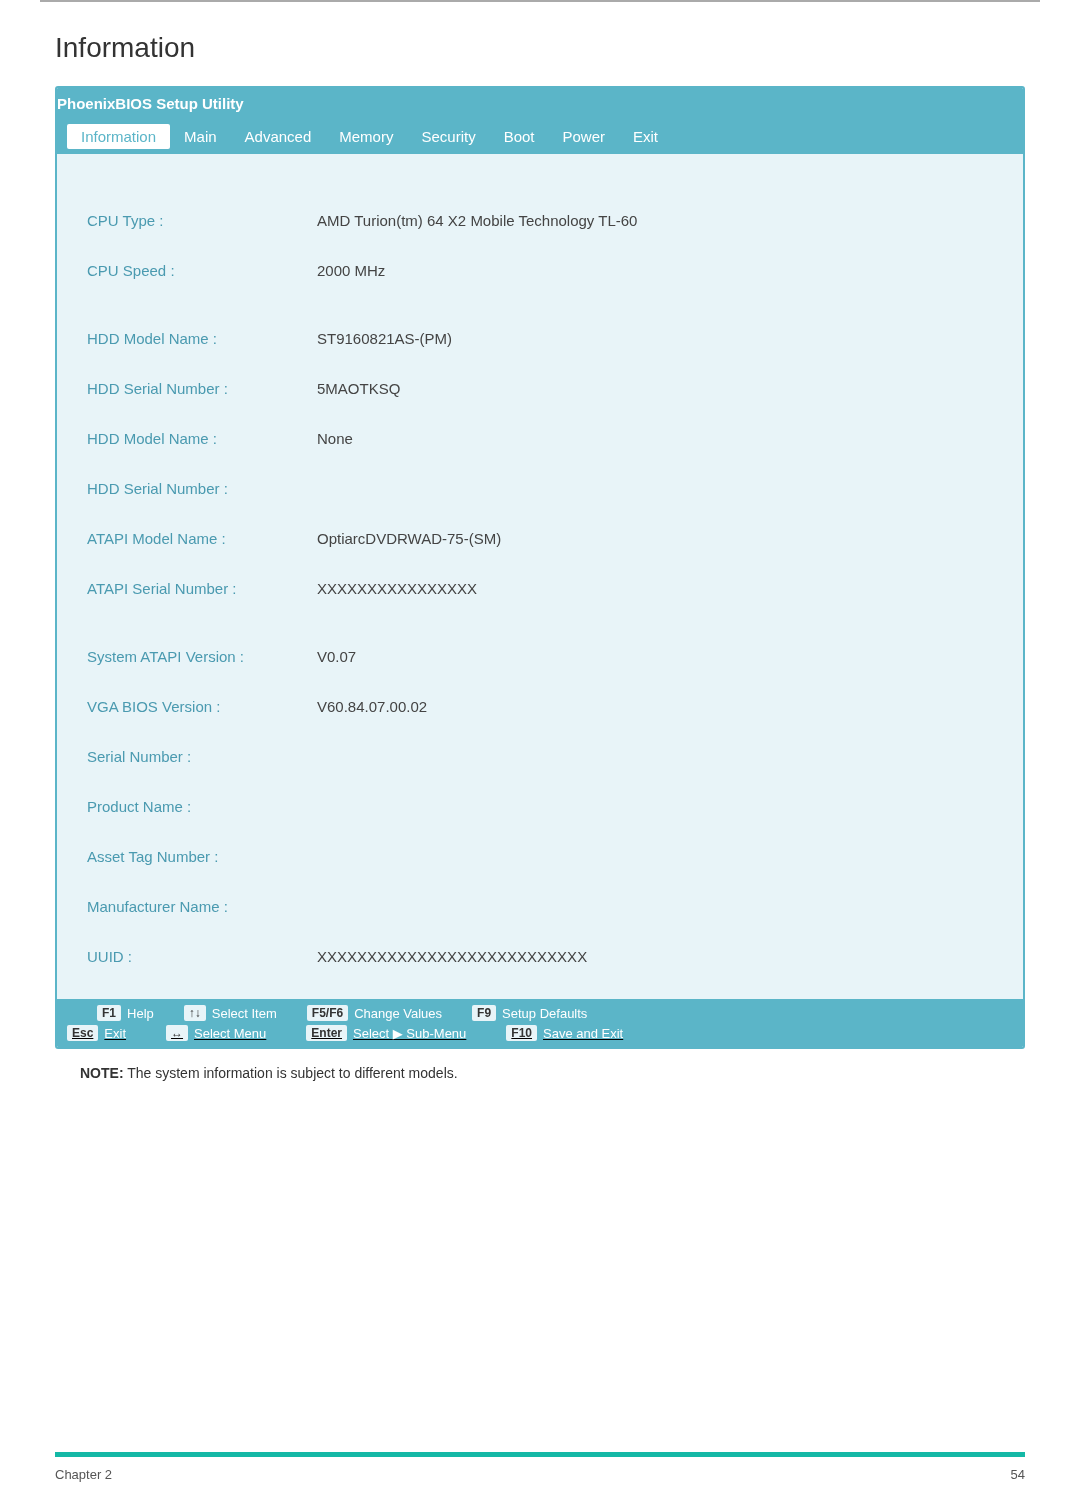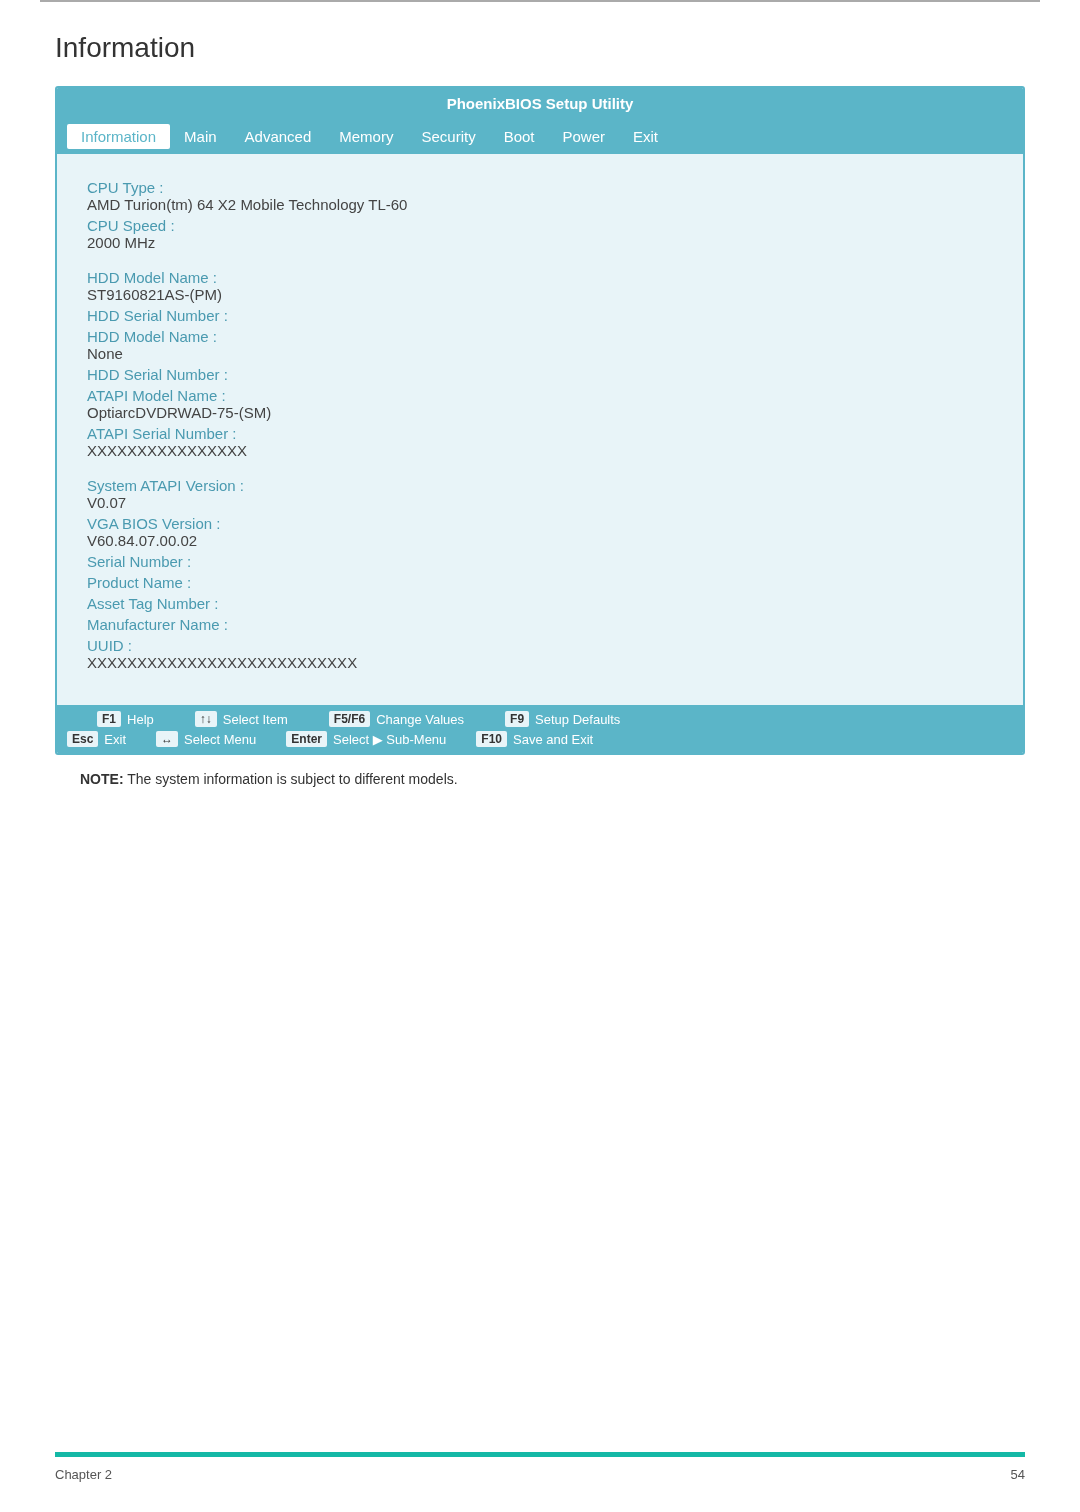--- a/index.html
+++ b/index.html
@@ -25,21 +25,21 @@
       font-weight: normal;
     }
     
     .bios-container {
       border: 2px solid #5bb5c8;
       border-radius: 3px;
       overflow: hidden;
     }
     .bios-title-bar {
       background: #5bb5c8;
-      text-align: center;
+      text-align: left;
       padding: 7px 0;
       color: #fff;
       font-size: 15px;
       font-weight: bold;
     }
     .bios-nav {
       background: #5bb5c8;
       display: flex;
       flex-direction: row;
       align-items: center;
@@ -58,23 +58,24 @@
       color: #5bb5c8;
       border-radius: 2px;
     }
     .bios-body {
       background: #e8f4f8;
       padding: 25px 30px 30px 30px;
       min-height: 420px;
     }
     .info-row {
       display: flex;
-      flex-direction: column;
+      flex-direction: row;
       align-items: flex-start;
       margin-bottom: 4px;
+      margin-top: 33px;
     }
     .info-label {
       color: #4a9ab0;
       font-size: 15px;
       min-width: 230px;
       flex-shrink: 0;
     }
     .info-value {
       color: #444;
       font-size: 15px;
@@ -167,20 +168,21 @@
       </div>
 
       <div class="info-spacer"></div>
 
       <div class="info-row">
         <span class="info-label">HDD Model Name :</span>
         <span class="info-value">ST9160821AS-(PM)</span>
       </div>
       <div class="info-row">
         <span class="info-label">HDD Serial Number :</span>
+        <span class="info-value">5MAOTKSQ</span>
       </div>
       <div class="info-row">
         <span class="info-label">HDD Model Name :</span>
         <span class="info-value">None</span>
       </div>
       <div class="info-row">
         <span class="info-label">HDD Serial Number :</span>
         <span class="info-value"></span>
       </div>
       <div class="info-row">
@@ -219,39 +221,39 @@
         <span class="info-value"></span>
       </div>
       <div class="info-row">
         <span class="info-label">UUID :</span>
         <span class="info-value">XXXXXXXXXXXXXXXXXXXXXXXXXXX</span>
       </div>
 
     </div>
 
     <div style="background:#5bb5c8; padding: 6px 10px;">
-      <div style="display:flex; gap:41px; margin-bottom:4px;padding-left:30px;">
+      <div style="display:flex; gap:30px; margin-bottom:4px;padding-left:30px;">
         <div class="footer-item">
           <span class="footer-key">F1</span>
           <span class="footer-desc">Help</span>
         </div>
         <div class="footer-item">
           <span class="footer-key">↑↓</span>
           <span class="footer-desc">Select Item</span>
         </div>
         <div class="footer-item">
           <span class="footer-key">F5/F6</span>
           <span class="footer-desc">Change Values</span>
         </div>
         <div class="footer-item">
           <span class="footer-key">F9</span>
           <span class="footer-desc">Setup Defaults</span>
         </div>
       </div>
-      <div style="display:flex; gap:30px;">
+      <div style="display:flex; gap:40px;text-decoration:underline;">
         <div class="footer-item">
           <span class="footer-key">Esc</span>
           <span class="footer-desc">Exit</span>
         </div>
         <div class="footer-item">
           <span class="footer-key">↔</span>
           <span class="footer-desc">Select Menu</span>
         </div>
         <div class="footer-item">
           <span class="footer-key">Enter</span>

